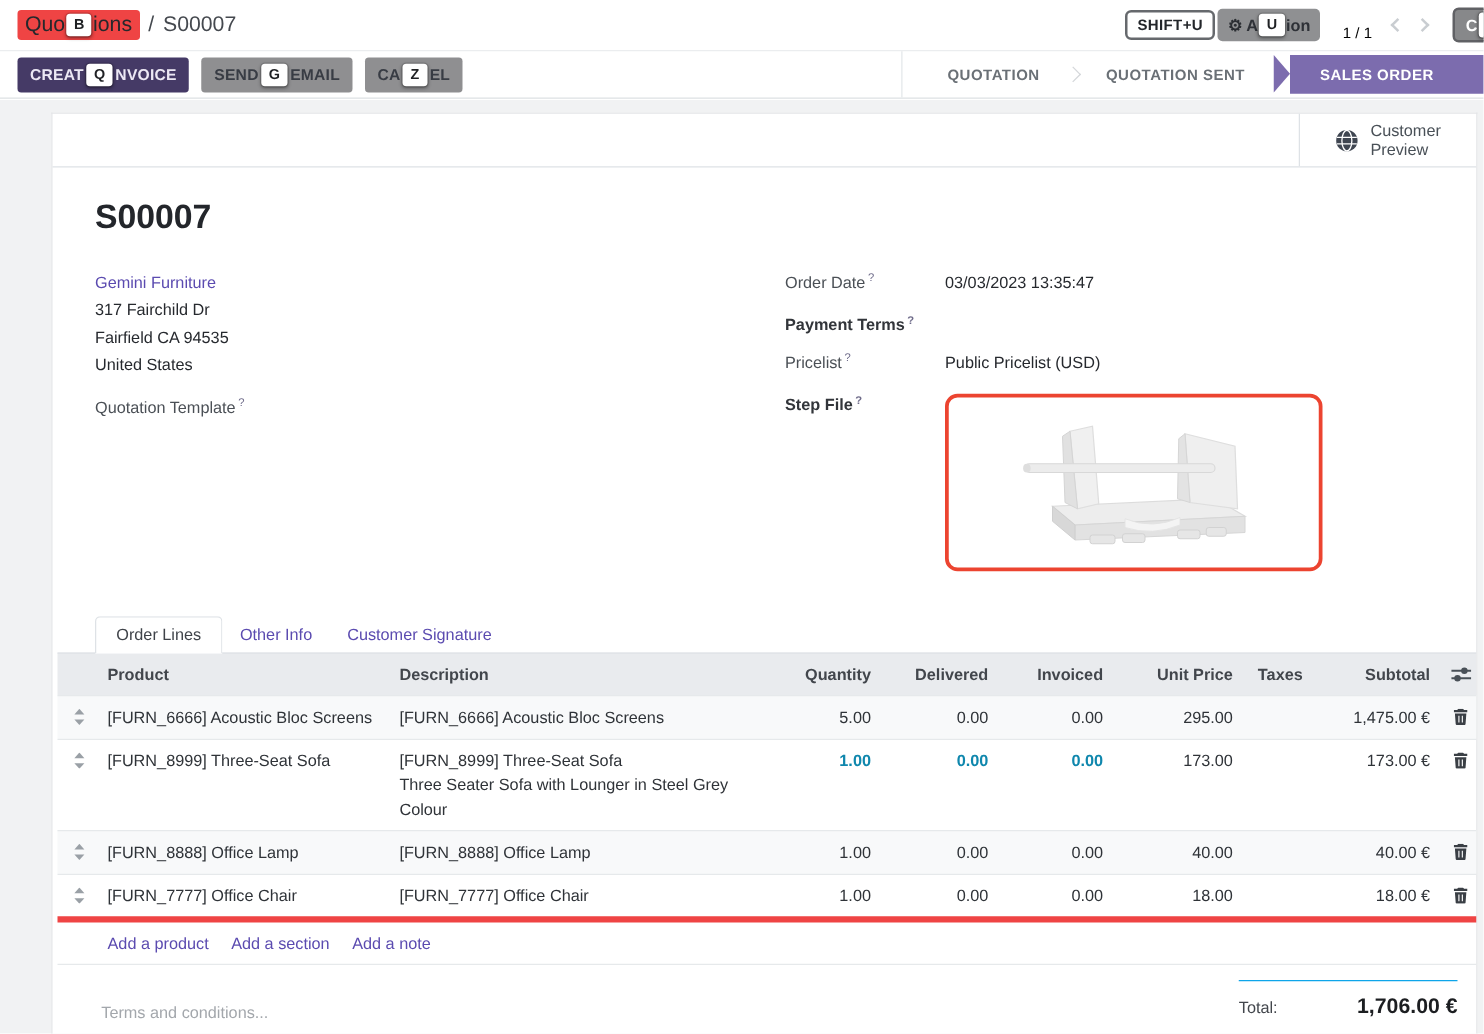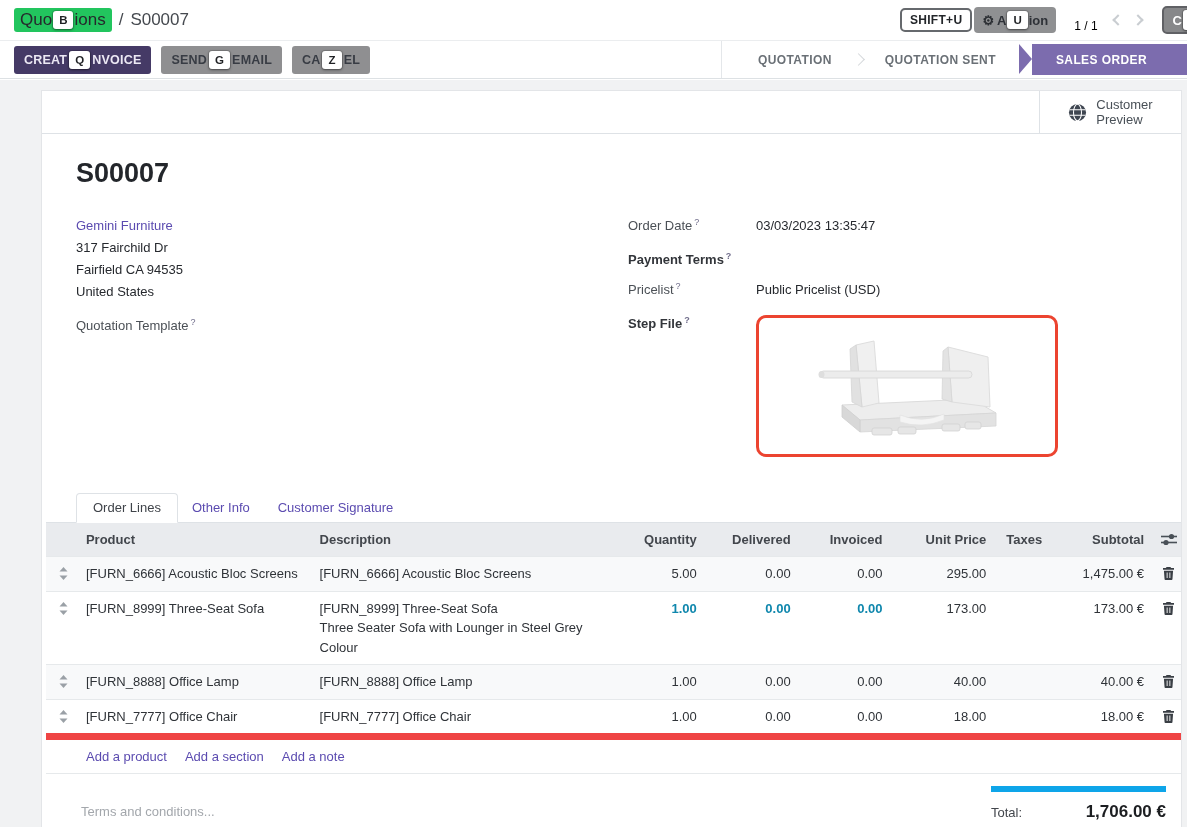--- a/index.html
+++ b/index.html
@@ -4,21 +4,21 @@
 <style>
   * { margin:0; padding:0; box-sizing:border-box; }
   html,body { background:#fff; }
   body { font-family:"Liberation Sans", sans-serif; }
   .screen { position:relative; width:1187px; height:827px; overflow:hidden; background:#fff; }
 
   
   .topbar { position:absolute; top:0; left:0; right:0; height:40px; background:#fff;
             display:flex; align-items:center; padding-left:14px; }
   .breadcrumb { display:flex; align-items:center; font-size:17px; color:#45494f; }
-  .bc-chip { background:#22c55e; border-radius:3px; padding:2px 6px; display:inline-flex;
+  .bc-chip { background:#ef4444; border-radius:3px; padding:2px 6px; display:inline-flex;
              align-items:center; color:#26282c; }
   .bc-sep { margin:0 7px; color:#45494f; }
   .kbd-badge { background:#fff; border-radius:3px; box-shadow:0 0 0 1px rgba(0,0,0,.12), 0 1px 3px rgba(0,0,0,.45);
                font-size:11.5px; font-weight:700; color:#1f2124; padding:2px 6px; margin:0 1px;
                display:inline-block; line-height:14px; }
   .top-right { margin-left:auto; display:flex; align-items:center; }
   .shift-badge { border:2px solid #66696d; background:#fff; border-radius:5px; font-weight:700;
                  font-size:12px; padding:3px 8px; color:#23262a; letter-spacing:.3px; }
   .action-btn { background:#8f9092; border-radius:4px; height:26px; display:flex; align-items:center;
                 padding:0 8px; color:#2e3137; font-size:13px; font-weight:600; margin-left:2px; }
@@ -95,29 +95,29 @@
   .c-prod   { width:234px; }
   .c-desc   { width:308px; white-space:pre-line; }
   .c-qty    { width:90px;  text-align:right; }
   .c-del    { width:94px;  text-align:right; }
   .c-inv    { width:92px;  text-align:right; }
   .c-price  { width:104px; text-align:right; }
   .c-tax    { width:46px; }
   .c-sub    { width:112px; text-align:right; white-space:nowrap; }
   .c-trash  { width:27px; display:flex; justify-content:center; padding:10px 0 0 2px !important; }
   .hl { color:#0f87ad; font-weight:600; }
-  .add-row { display:flex; gap:18px; padding:9px 10px 9px 40px; border-top:7px solid #ef4444;
+  .add-row { display:flex; gap:18px; padding:9px 10px 9px 40px; border-top:5px solid #ef4444;
              border-bottom:1px solid #e6e9eb; }
   .add-row .link { font-weight:500; }
 
   
   .sheet-footer { display:flex; justify-content:space-between; align-items:flex-start;
                   padding:12px 15px 30px 39px; }
   .terms { color:#a3a7ac; font-size:13px; margin-top:18px;text-align:center; }
-  .total-block { width:175px; border-top:6px solid #0ea5e9; padding-top:10px; }
+  .total-block { width:175px; border-top:1px solid #0ea5e9; padding-top:10px; }
   .total-row { display:flex; justify-content:space-between; align-items:baseline; }
   .total-label { font-size:13px; color:#42464c; }
   .total-value { font-size:17px; font-weight:700; color:#1c1e21; white-space:nowrap; }
 </style>
 </head>
 <body>
 
 <div class="screen">
 
   <div class="topbar">

